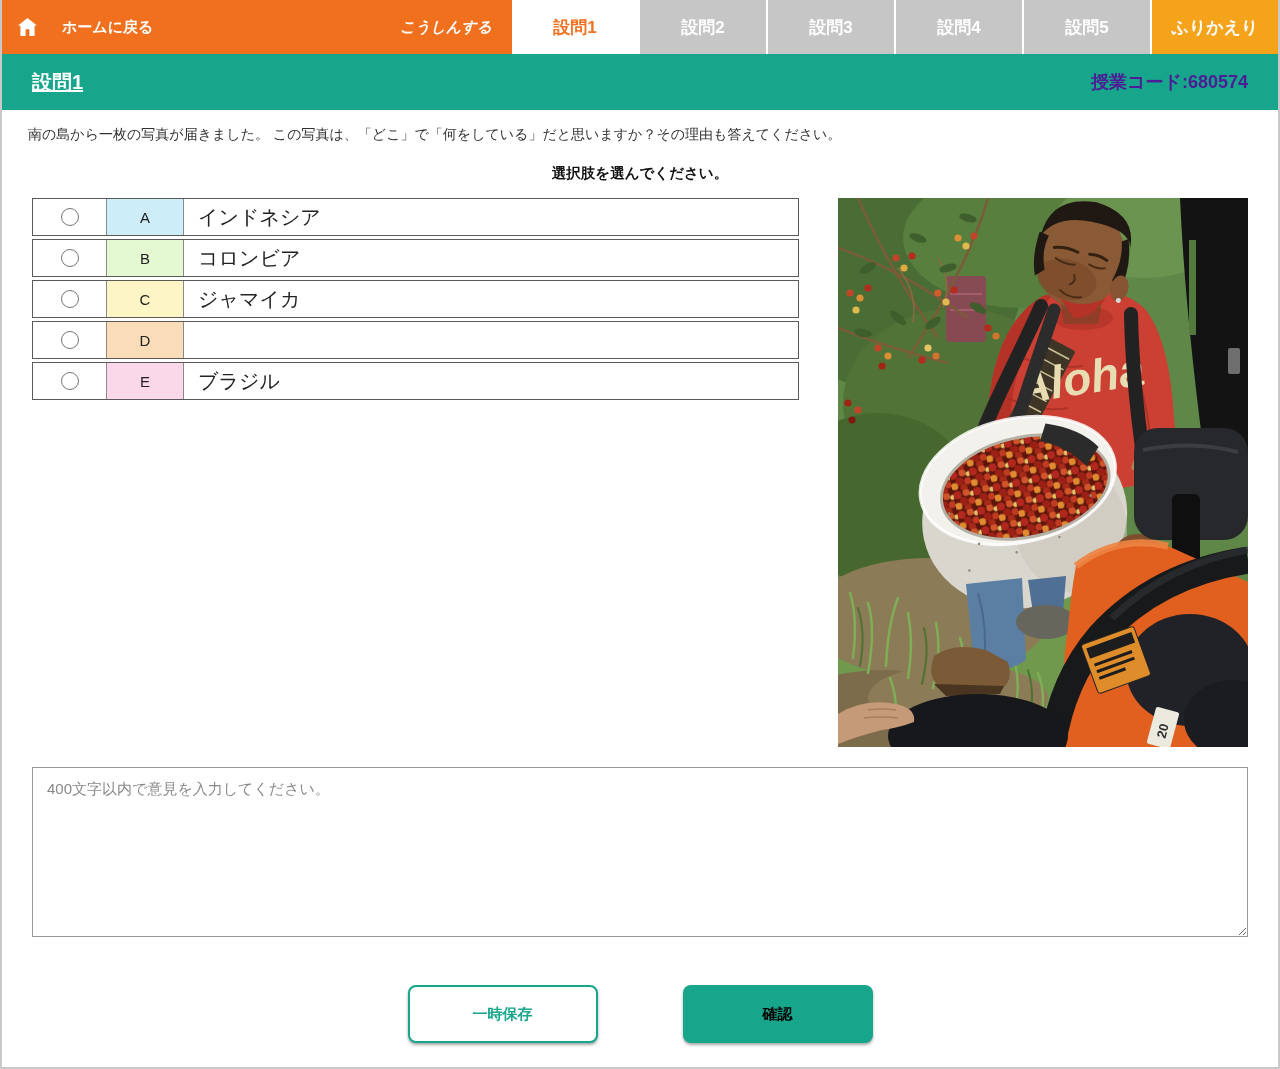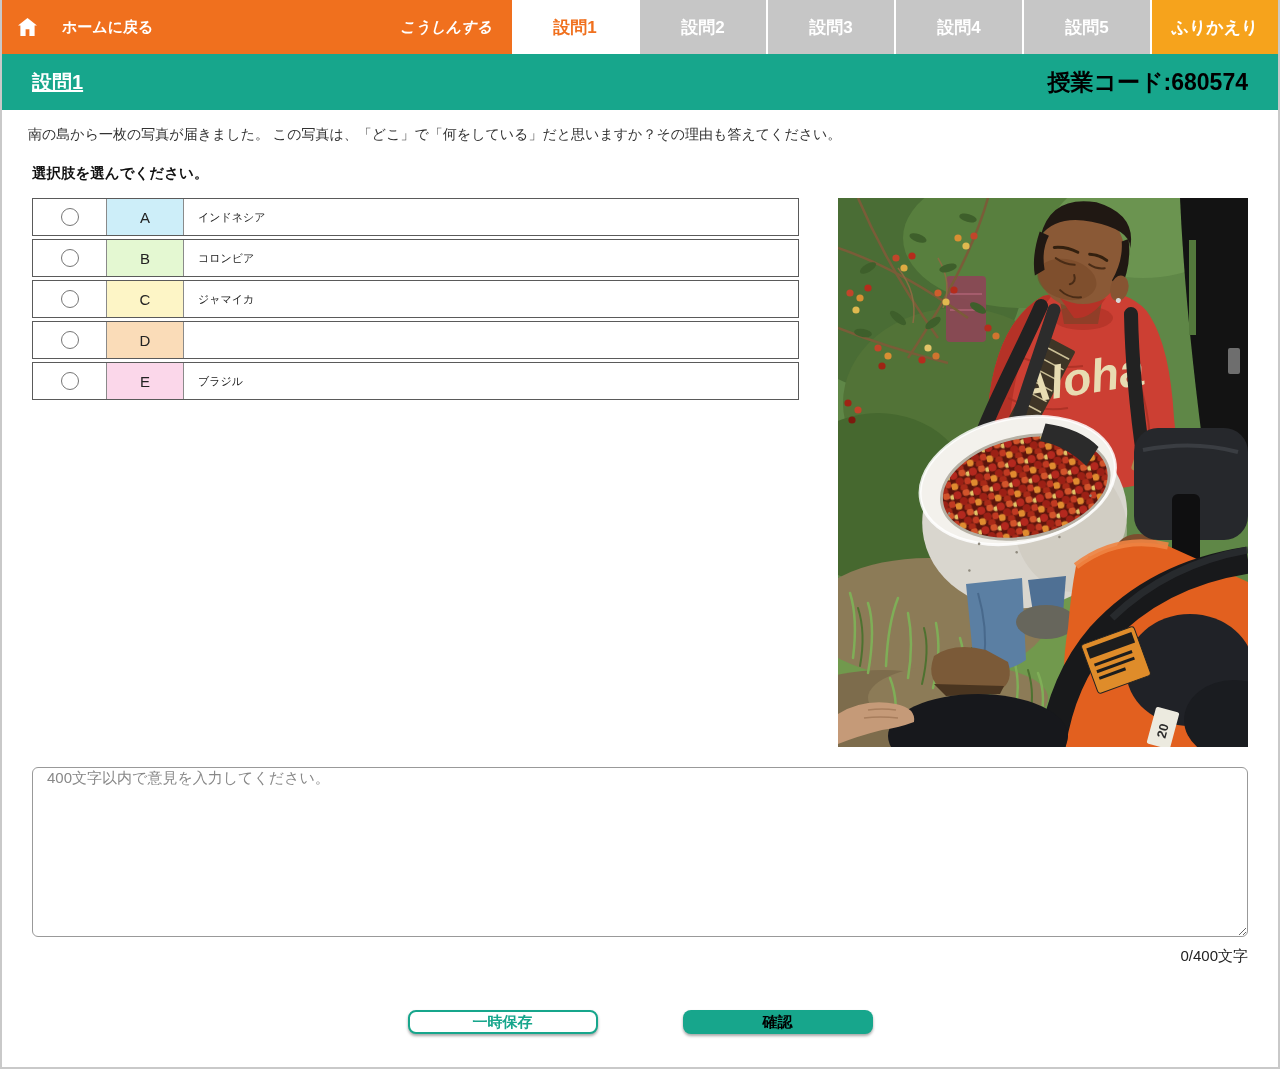--- a/index.html
+++ b/index.html
@@ -36,60 +36,60 @@
   .tab.review { background:var(--highlight-amber); color:#fff; }
 
   
   .subheader {
     height:56px; background:var(--brand-green);
     display:flex; align-items:center; padding:0 30px;
   }
   .subheader .title {
     color:#fff; font-size:20px; font-weight:bold; text-decoration:underline; cursor:pointer;
   }
-  .subheader .code { margin-left:auto; color:#000000; font-size:23px; font-weight:bold; }
+  .subheader .code { margin-left:auto; color:#4c1d95; font-size:18px; font-weight:bold; }
 
   
   main { padding:0 30px; }
   .question-text { margin:16px 0 3px -4px; font-size:14px; color:#333; }
-  .instruction { margin:20px 0 0 0; font-size:14.5px; font-weight:bold; color:#111; }
+  .instruction { margin:20px 0 0 0; font-size:14.5px; font-weight:bold; color:#111;text-align:center; }
 
   .content-row { display:flex; justify-content:space-between; align-items:flex-start; margin-top:15px; }
 
   .choices { width:767px; display:flex; flex-direction:column; gap:3px; }
   .choice-row { display:flex; height:38px; border:1px solid #5a5a5a; background:#fff; cursor:pointer; }
   .cell-radio {
     width:74px; flex:0 0 74px; display:flex; align-items:center; justify-content:center;
     border-right:1px solid #8a8a8a;
   }
   .cell-radio input {
     appearance:none; -webkit-appearance:none; width:18px; height:18px; margin:0;
     border:1px solid #767676; border-radius:50%; background:#fff; cursor:pointer;
   }
   .cell-letter {
     width:77px; flex:0 0 77px; display:flex; align-items:center; justify-content:center;
     border-right:1px solid #8a8a8a; font-size:15px; color:#222;
   }
-  .cell-label { flex:1; display:flex; align-items:center; padding-left:14px; font-size:11px; color:#222; }
+  .cell-label { flex:1; display:flex; align-items:center; padding-left:14px; font-size:20px; color:#222; }
 
   .photo { width:410px; height:549px; margin:0; flex:0 0 410px; }
   .photo svg { display:block; }
 
   
   .answer-box {
     width:100%; height:170px; margin-top:20px;
-    border:1px solid #999; border-radius:6px; padding:1px 14px;
+    border:1px solid #999; border-radius:0; padding:12px 14px;
     font-size:15px; color:#333; font-family:inherit; resize:vertical;
   }
   .answer-box::placeholder { color:#888; opacity:1; }
   .counter { text-align:right; font-size:15px; color:#222; margin-top:6px; }
 
   .actions { display:flex; justify-content:center; gap:85px; margin-top:44px; }
   .btn {
-    width:190px; height:24px; border-radius:8px; font-size:15px; font-weight:bold;
+    width:190px; height:58px; border-radius:8px; font-size:15px; font-weight:bold;
     cursor:pointer; font-family:inherit;
     box-shadow:0 2px 3px rgba(0,0,0,0.35);
   }
   .btn-save { background:#fff; border:2px solid var(--brand-green); color:var(--brand-green); }
   .btn-confirm { background:var(--brand-green); border:none; color:#000000; }
 </style>
 </head>
 <body>
 
 <div class="page">
@@ -376,21 +376,20 @@
           <g stroke="#a87e5d" stroke-width="1.5" fill="none">
             <path d="M30,512 Q44,510 58,512"></path>
               <path d="M26,520 Q42,518 60,520"></path>
           </g>
         </svg>
       </figure>
     </div>
 
     
     <textarea class="answer-box" placeholder="400文字以内で意見を入力してください。" style=""></textarea>
-    <div class="counter">0/400文字</div>
 
     
     <div class="actions">
       <button class="btn btn-save">一時保存</button>
       <button class="btn btn-confirm">確認</button>
     </div>
   </main>
 </div>
 
 </body></html>

